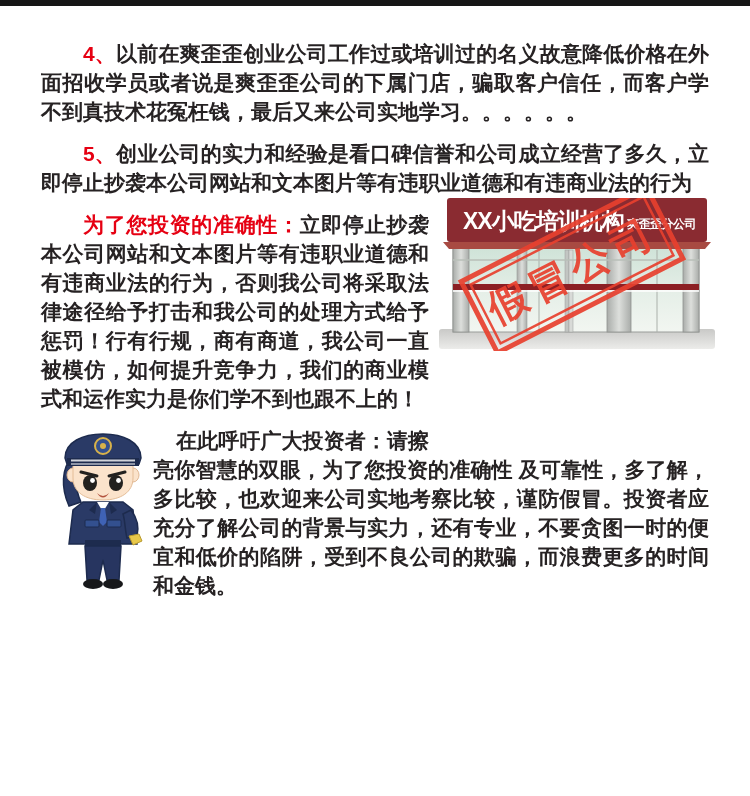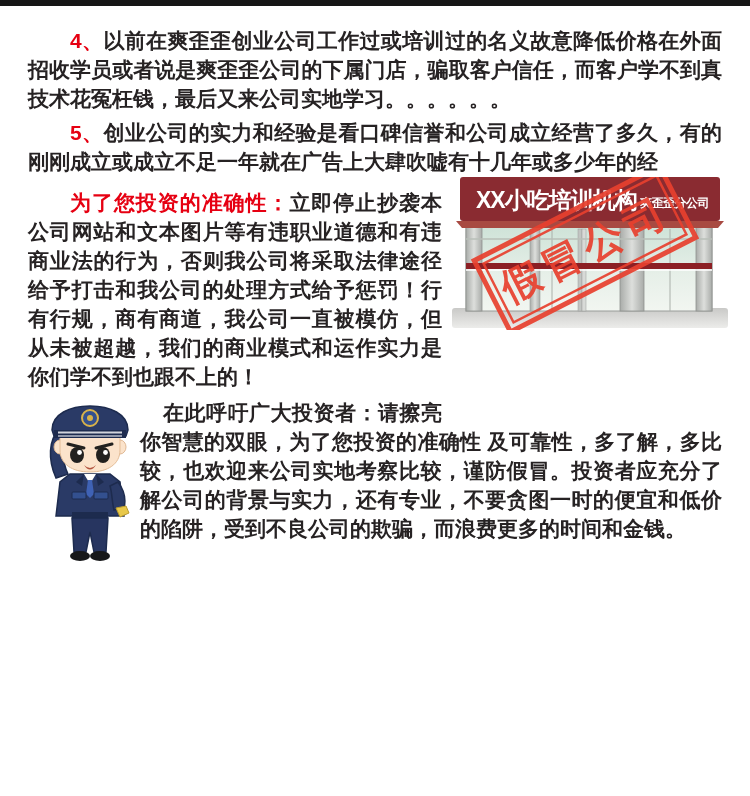--- a/index.html
+++ b/index.html
@@ -3,21 +3,21 @@
 <meta charset="utf-8">
 <style>
   html,body{margin:0;padding:0;}
   body{
     width:750px;height:796px;overflow:hidden;background:#ffffff;
     font-family:"Liberation Sans","DejaVu Sans",sans-serif;
     font-weight:bold;font-size:21px;line-height:29px;color:#262223;
   }
   .topbar{width:750px;height:6px;background:#161616;}
   .content{padding:20px 28px 0 28px;}
-  p{margin:0;text-align:justify;text-justify:inter-ideograph;}
+  p{margin:13px;text-align:justify;text-justify:inter-ideograph;}
   .indent2{text-indent:2em;}
   .indent1{text-indent:1.1em;}
   .red{color:#e60012;}
   .p5{margin-top:5px;}
   .p7{margin-top:12px;}
   .p8{margin-top:7px;}
   
   .storefront{
     float:right;width:276px;height:153px;
     margin:1px -6px 96px 10px;
@@ -32,21 +32,21 @@
 </style>
 </head>
 <body>
 
 <div class="topbar"></div>
 
 <div class="content">
 
   <p class="indent2"><span class="red">4、</span><span>以前在爽歪歪创业公司工作过或培训过的名义故意降低价格在外面招收学员或者说是爽歪歪公司的下属门店，骗取客户信任，而客户学不到真技术花冤枉钱，最后又来公司实地学习。。。。。。</span></p>
 
-  <p class="indent2 p5"><span class="red">5、</span><span>创业公司的实力和经验是看口碑信誉和公司成立经营了多久，有的刚刚成立或成立不足一年就在广告上大肆吹嘘有十几年或多少年的经</span><span class="storefront">
+  <p class="indent2 p5"><span class="red">5、</span><span>创业公司的实力和经验是看口碑信誉和公司成立经营了多久，立即停止抄袭本公司网站和文本图片等有违职业道德和有违商业法的行为</span><span class="storefront">
         <svg width="276" height="153" viewBox="0 0 276 153" xmlns="http://www.w3.org/2000/svg">
       <defs>
         <linearGradient id="glass" x1="0" y1="0" x2="0" y2="1">
           <stop offset="0" stop-color="#cfe3d8"></stop>
           <stop offset="0.55" stop-color="#e6efe8"></stop>
           <stop offset="1" stop-color="#f2f6f1"></stop>
         </linearGradient>
         <linearGradient id="pillar" x1="0" y1="0" x2="1" y2="0">
           <stop offset="0" stop-color="#a9aca9"></stop>
           <stop offset="0.5" stop-color="#dddfdc"></stop>
@@ -84,21 +84,21 @@
 
       <g transform="translate(133,72) rotate(-27)" opacity="0.92">
         <rect x="-104" y="-40" width="208" height="80" fill="none" stroke="#e8402e" stroke-width="5"></rect>
         <rect x="-97" y="-33" width="194" height="66" fill="none" stroke="#e8402e" stroke-width="2.5"></rect>
         <text x="0" y="14" text-anchor="middle" font-size="40" font-weight="bold" fill="#e8402e" letter-spacing="6">假冒公司</text>
       </g>
     </svg>
       </span></p>
 
 
-  <p class="indent2 p7"><span class="red">为了您投资的准确性：</span><span>立即停止抄袭本公司网站和文本图片等有违职业道德和有违商业法的行为，否则我公司将采取法律途径给予打击和我公司的处理方式给予惩罚！行有行规，商有商道，我公司一直被模仿，但从未被超越，我们的商业模式和运作实力是你们学不到也跟不上的！</span></p>
+  <p class="indent2 p7"><span class="red">为了您投资的准确性：</span><span>立即停止抄袭本公司网站和文本图片等有违职业道德和有违商业法的行为，否则我公司将采取法律途径给予打击和我公司的处理方式给予惩罚！行有行规，商有商道，我公司一直被模仿，如何提升竞争力，我们的商业模式和运作实力是你们学不到也跟不上的！</span></p>
 
   <p class="indent1 p8"><span class="police">
         <svg width="106" height="166" viewBox="0 0 106 166" xmlns="http://www.w3.org/2000/svg">
 
       <path d="M22,78 C14,60 14,40 26,28 L36,36 C28,48 28,62 34,74 Z" fill="#2a3a66" stroke="#1d2b4e" stroke-width="1.5"></path>
 
       <path d="M24,22 l8,-6 6,8 -8,8 c-4,1 -7,-2 -6,-10z" fill="#ffffff" stroke="#9aa0b0" stroke-width="1"></path>
 
       <ellipse cx="26" cy="47" rx="6" ry="7" fill="#fbe3cb" stroke="#e0b894" stroke-width="1"></ellipse>
       <ellipse cx="86" cy="47" rx="6" ry="7" fill="#fbe3cb" stroke="#e0b894" stroke-width="1"></ellipse>

